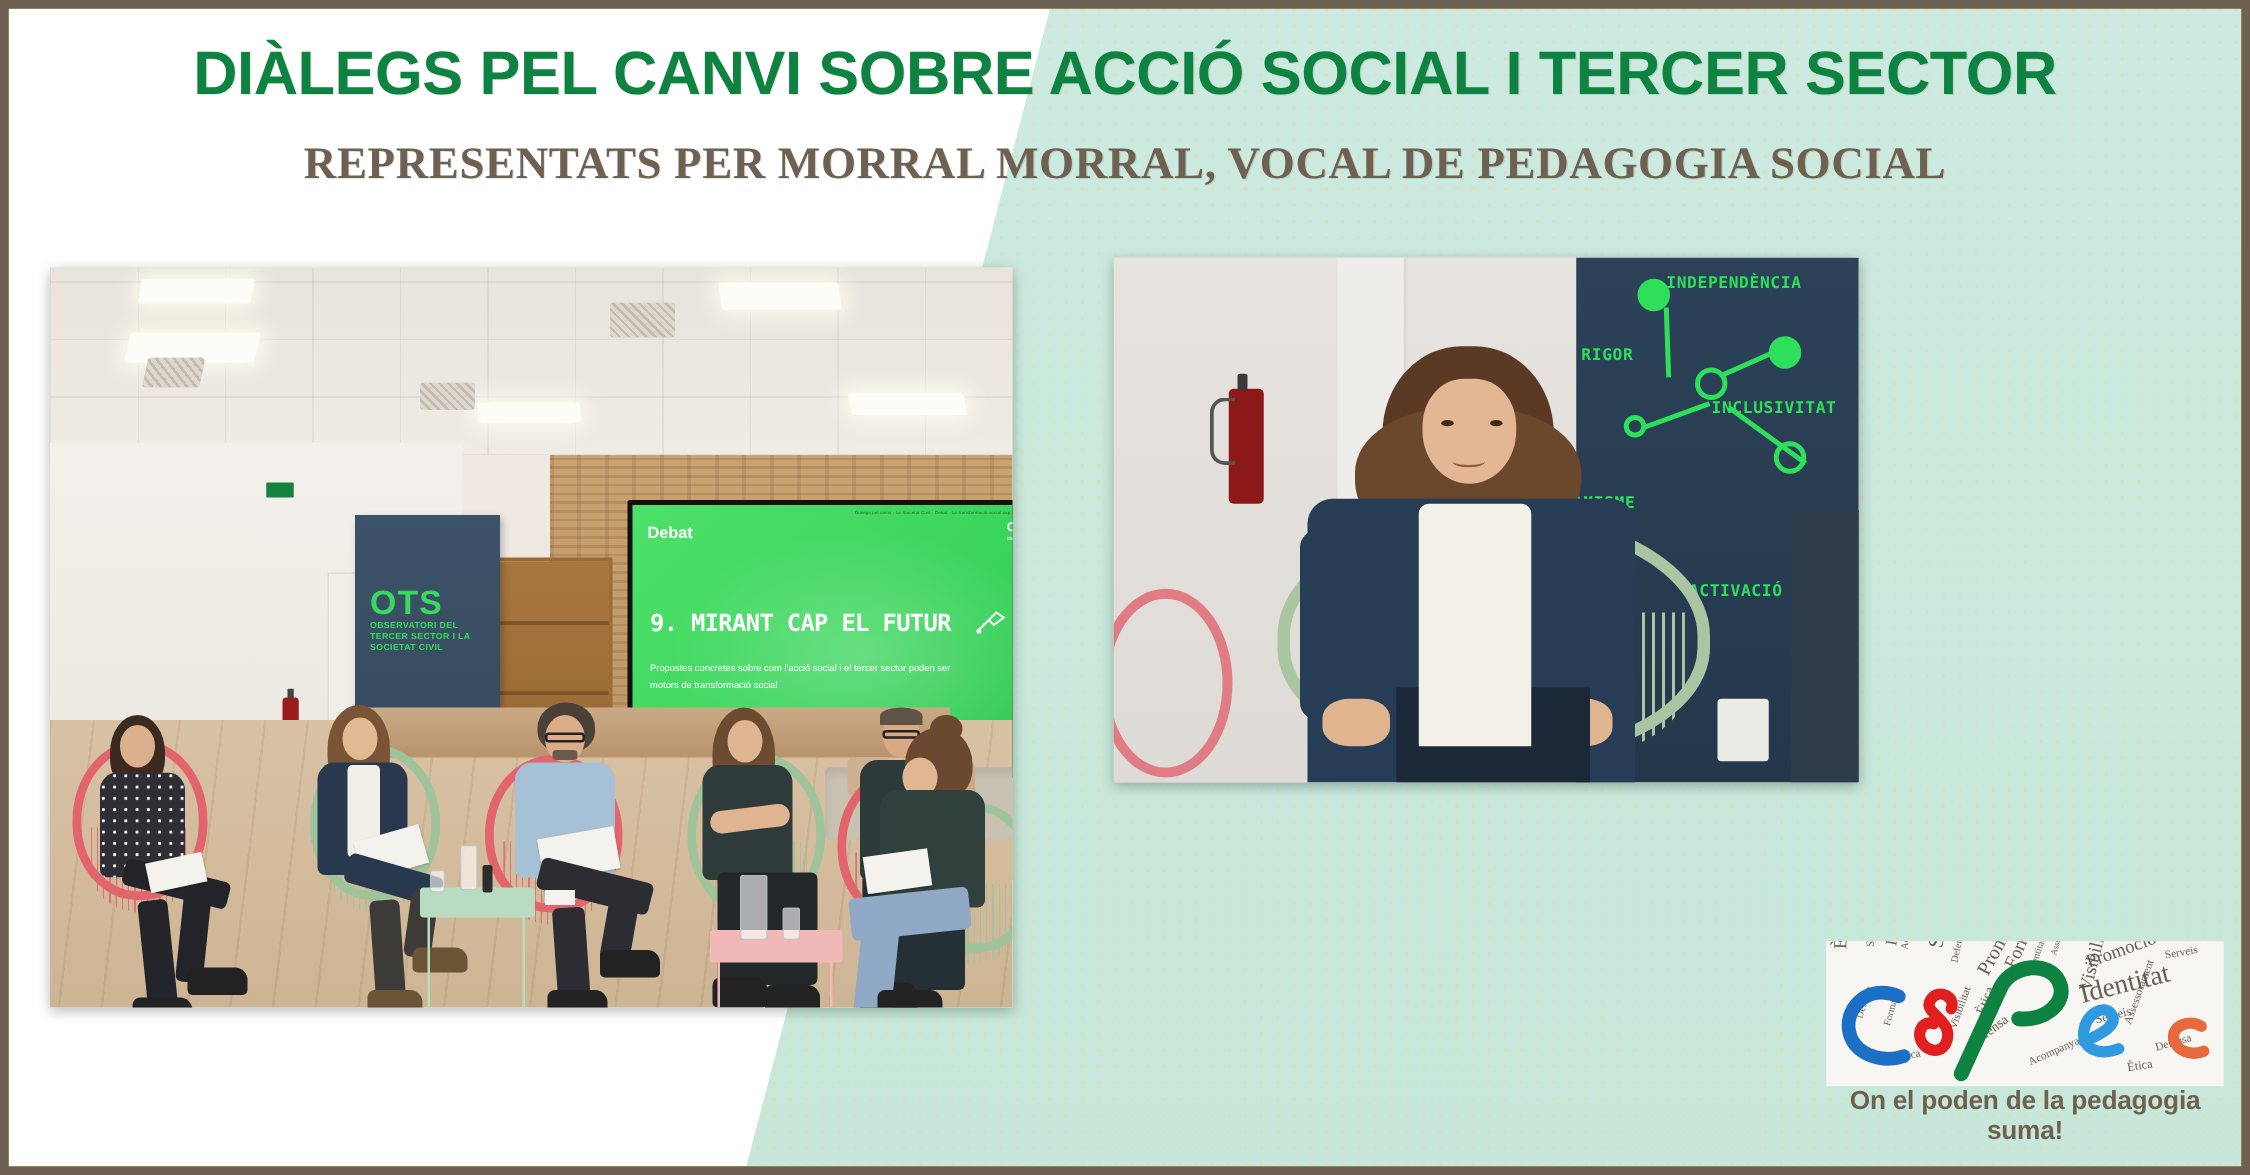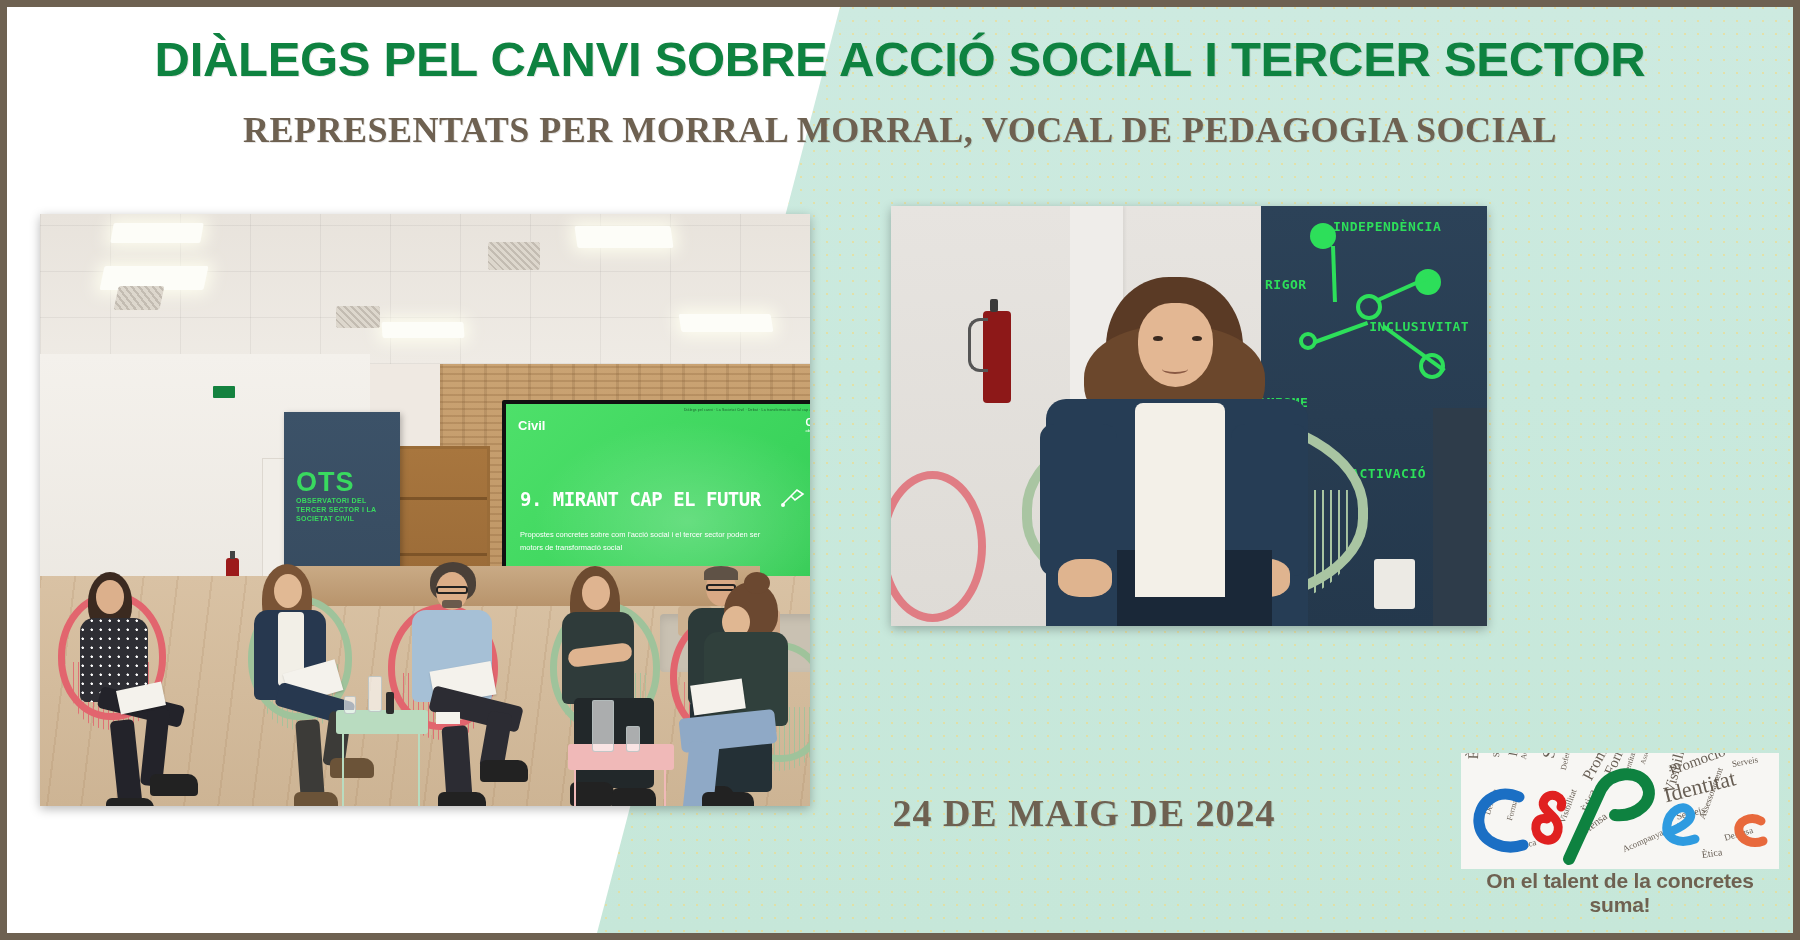--- a/index.html
+++ b/index.html
@@ -274,21 +274,21 @@
         <div class="lbl" style="left:10px;top:205px;">RIGOR</div>
         <div class="lbl" style="left:62px;top:214px;">INCLUSIVITAT</div>
         <div class="lbl" style="left:8px;top:246px;">DINAMISME</div>
         <div class="lbl" style="left:60px;top:272px;">ACTIVACIÓ</div>
         <div class="url">observatoritercersector.org</div>
       </div>
 
       <div class="screen">
         <div class="screen-in">
           <div class="sc-top">Diàlegs pel canvi · La Societat Civil · Debat · La transformació social cap a l'any 2030</div>
-          <div class="sc-debat">Civil</div>
+          <div class="sc-debat">Debat</div>
           <div class="sc-ots">
             <span>OTS</span>
             <small>observatori</small>
           </div>
           <div class="sc-head">9. MIRANT CAP EL FUTUR</div>
           <div class="sc-body">Propostes concretes sobre com l'acció social i el tercer sector poden ser motors de transformació social</div>
           <svg class="sc-icon" viewBox="0 0 24 20">
             <path d="M2 16 L10 8 M10 8 L16 2 L22 6 L14 12 Z" stroke="#fff" stroke-width="1.6" fill="none"></path>
             <circle cx="2" cy="17" r="2" fill="#fff"></circle>
           </svg>
@@ -432,21 +432,20 @@
     <div class="pr-shirt"></div>
     <div class="pr-arm" style="left:25%;top:52%;width:13%;height:36%;"></div>
     <div class="pr-arm" style="left:57%;top:52%;width:13%;height:36%;"></div>
     <div class="pr-hand" style="left:28%;top:84%;width:9%;height:9%;"></div>
     <div class="pr-hand" style="left:58%;top:84%;width:9%;height:9%;"></div>
     <div class="pr-legs"></div>
     <div class="pr-side"></div>
     <div class="pr-cup"></div>
   </div>
 
-  <div class="date">24 DE MAIG DE 2024</div>
 
   <div id="logo">
     <div class="logo-cloud">
       <span class="wc" style="left:4px;top:6px;font-size:15px;transform:rotate(-88deg);transform-origin:left top;">Ètica</span>
       <span class="wc" style="left:30px;top:4px;font-size:9px;transform:rotate(-86deg);transform-origin:left top;">Serveis</span>
       <span class="wc" style="left:44px;top:2px;font-size:13px;transform:rotate(-80deg);transform-origin:left top;">Identitat</span>
       <span class="wc" style="left:58px;top:6px;font-size:8px;transform:rotate(-84deg);transform-origin:left top;">Acompanyament</span>
       <span class="wc" style="left:78px;top:4px;font-size:17px;transform:rotate(-82deg);transform-origin:left top;">Serveis</span>
       <span class="wc" style="left:98px;top:16px;font-size:8px;transform:rotate(-78deg);transform-origin:left top;">Defensa</span>
       <span class="wc" style="left:118px;top:22px;font-size:16px;transform:rotate(-62deg);transform-origin:left top;">Promoció</span>
@@ -475,16 +474,16 @@
 
         <path d="M86 66 C74 62, 70 80, 82 86 C94 92, 102 76, 94 66 C88 58, 78 54, 84 46 C90 38, 104 44, 100 54" stroke="#E02020" stroke-width="9" fill="none" stroke-linecap="round"></path>
 
         <path d="M108 106 L140 36 C150 18, 178 16, 186 32 C194 48, 176 64, 154 62" stroke="#0E8240" stroke-width="12" fill="none" stroke-linecap="round"></path>
 
         <path d="M206 80 C222 74, 234 66, 228 58 C222 50, 208 58, 206 72 C204 86, 218 92, 234 86" stroke="#2E9BE0" stroke-width="9" fill="none" stroke-linecap="round"></path>
 
         <path d="M300 68 C290 62, 276 68, 278 78 C280 88, 292 92, 302 88" stroke="#E8693C" stroke-width="9" fill="none" stroke-linecap="round"></path>
       </svg>
     </div>
-    <div class="logo-tag">On el talent de la concretes suma!</div>
+    <div class="logo-tag">On el poden de la pedagogia suma!</div>
   </div>
 
 </div>
 
 </body></html>

